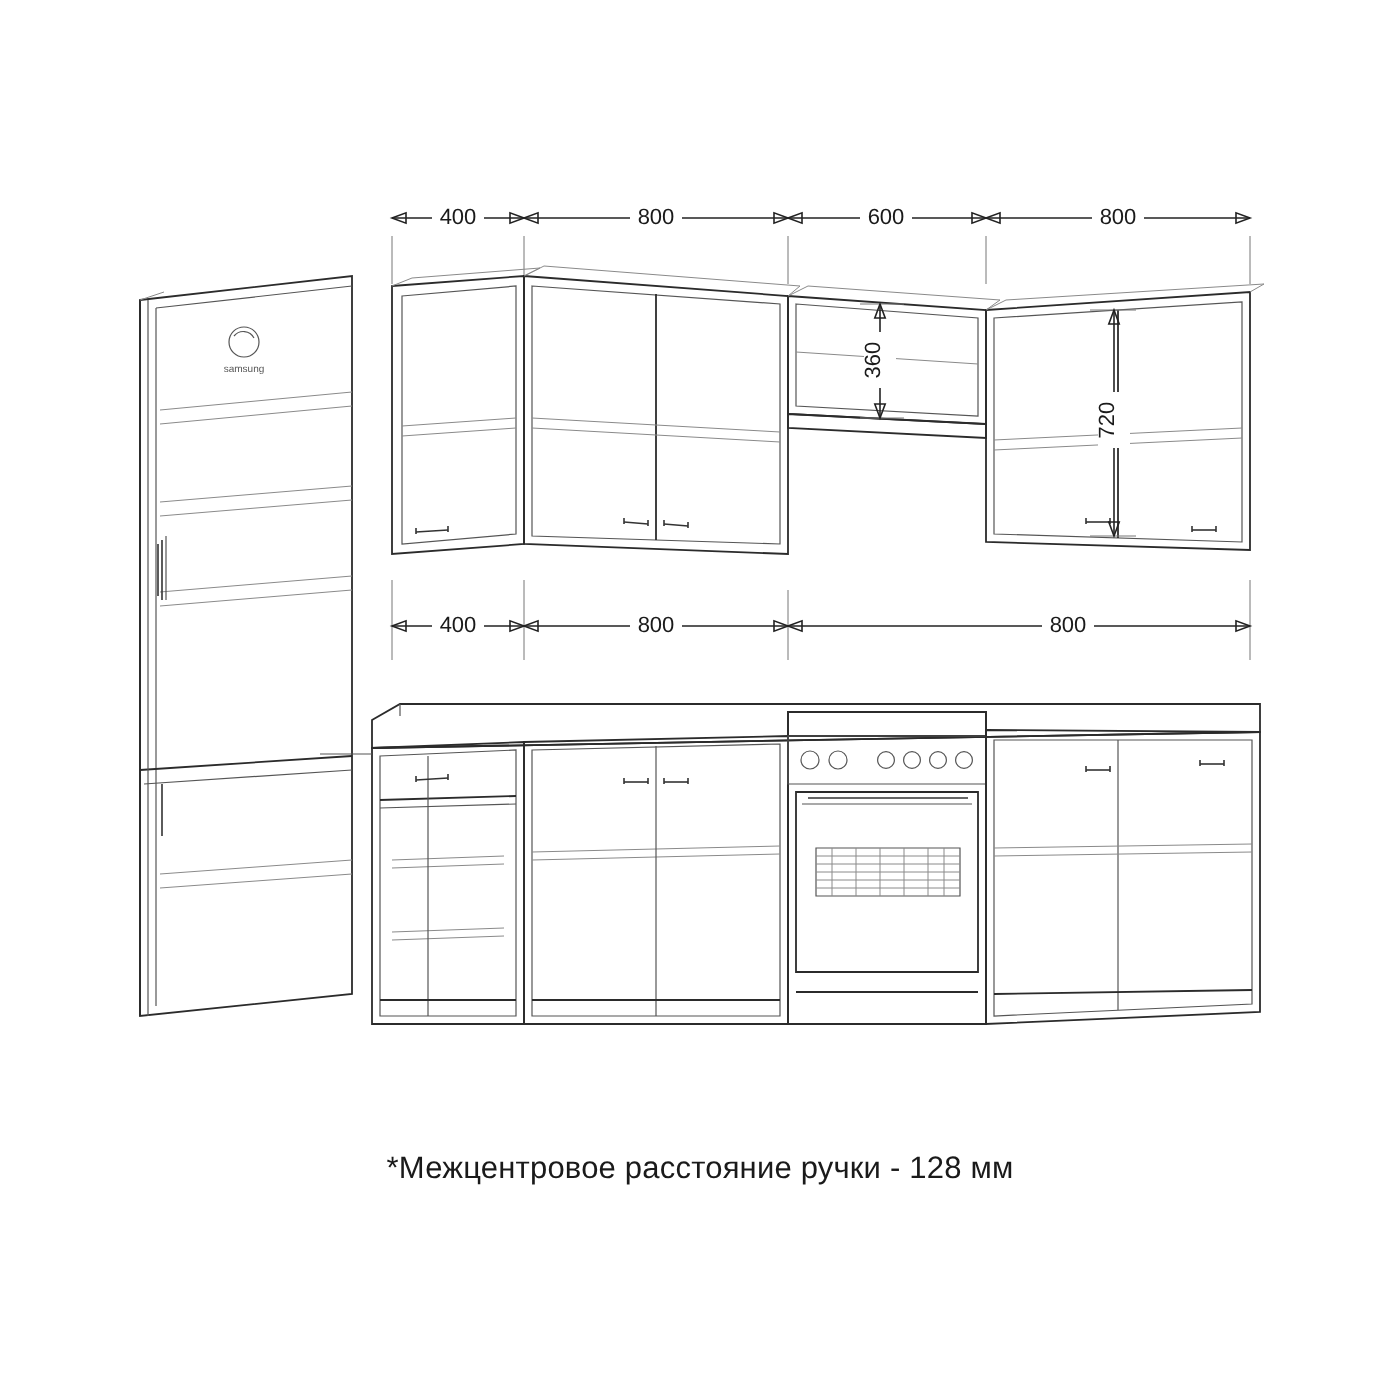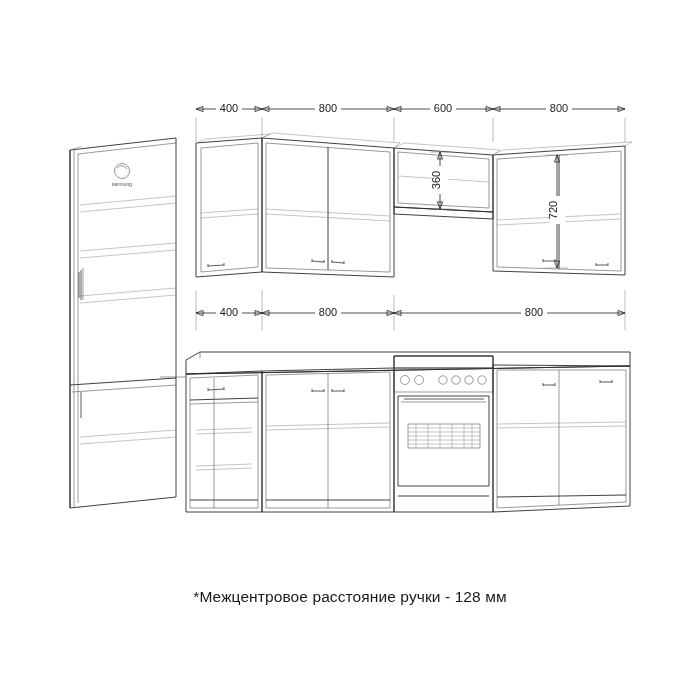--- a/index.html
+++ b/index.html
@@ -25,21 +25,21 @@
   svg#kitchen {
     position: absolute;
     left: 0;
     top: 0;
     width: 700px;
     height: 700px;
   }
   .caption {
     position: absolute;
     left: 0;
-    top: 588px;
+    top: 576px;
     width: 700px;
     text-align: center;
     font-size: 15.5px;
     letter-spacing: 0.1px;
     color: #1a1a1a;
   }
   .dimlabel {
     font-family: "Liberation Sans", sans-serif;
     font-size: 11px;
     fill: #1a1a1a;

